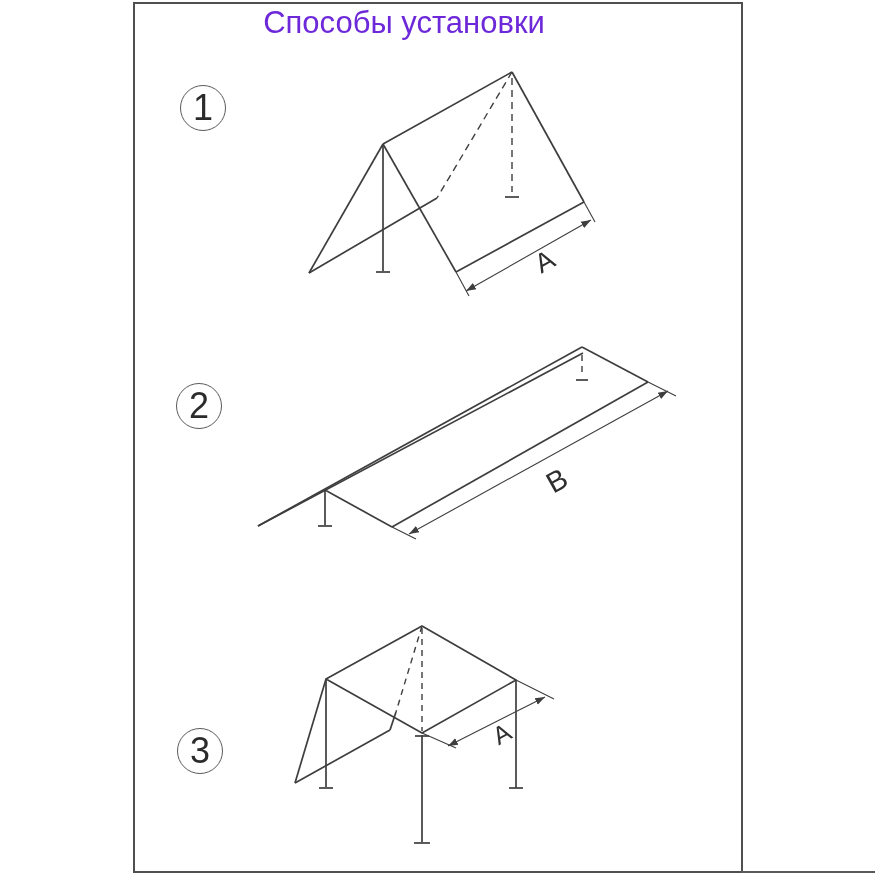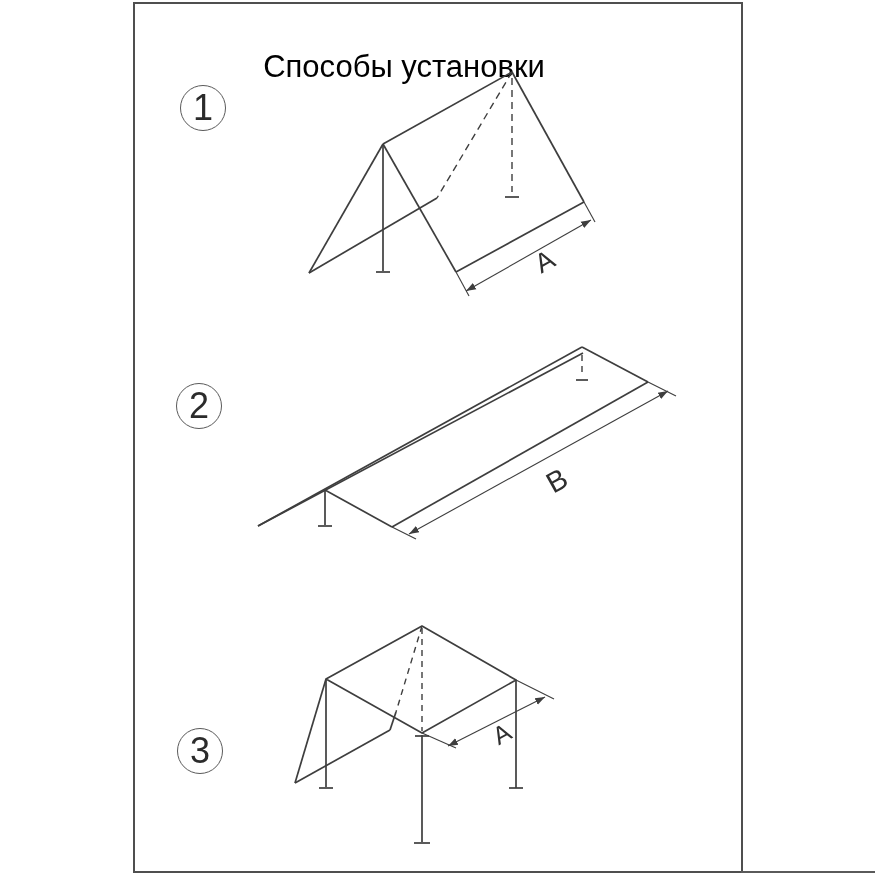--- a/index.html
+++ b/index.html
@@ -30,23 +30,22 @@
     width: 134px;
     height: 2px;
     background: #5a5a5a;
   }
   .page-title {
     position: absolute;
     left: 404px;
     top: 5px;
     transform: translateX(-50%);
     font-size: 31px;
-    color: #000000;
+    color: #6d28d9;
     white-space: nowrap;
-    margin-top: 44px;
   }
   .step-badge {
     position: absolute;
     width: 46px;
     height: 46px;
     border: 1.6px solid #5a5a5a;
     border-radius: 50%;
     box-sizing: border-box;
     display: flex;
     align-items: center;

